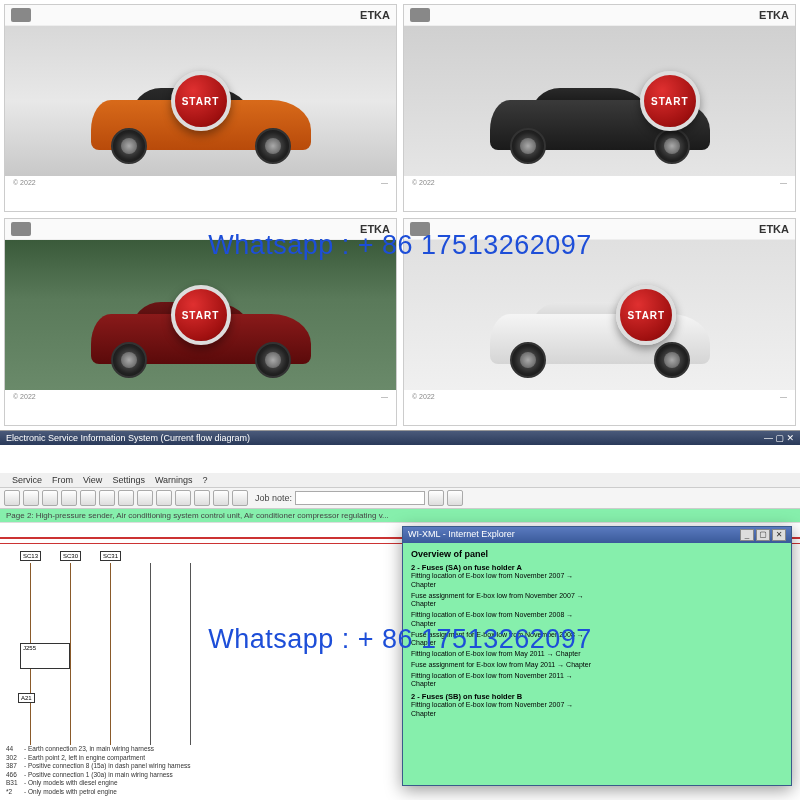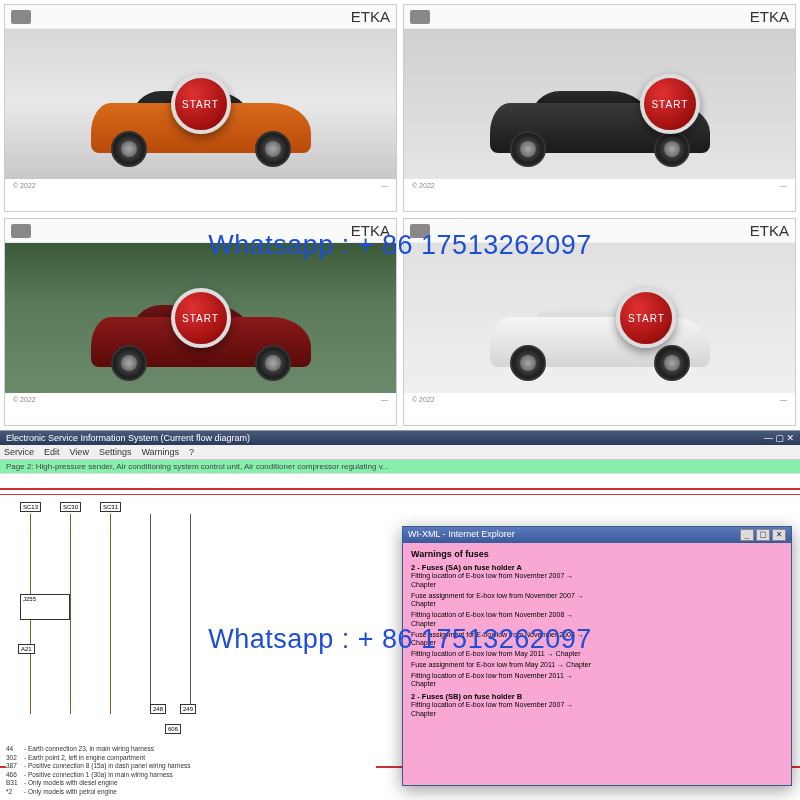--- a/index.html
+++ b/index.html
@@ -36,23 +36,23 @@
   background: #fafafa;
   border-bottom: 1px solid #eee;
 }
 .brand-logo {
   width: 20px;
   height: 14px;
   background: #888;
   border-radius: 2px;
 }
 .etka-label {
-  font-weight: normal;
+  font-weight: bold;
   color: #333;
-  font-size: 15px;
+  font-size: 11px;
 }
 .car-scene {
   height: 150px;
   position: relative;
   display: flex;
   align-items: center;
   justify-content: center;
 }
 .scene-a { background: linear-gradient(180deg,#d8d8d8 0%,#e8e8e8 50%,#c8c8c8 100%); }
 .scene-b { background: linear-gradient(180deg,#d0d0d0 0%,#e5e5e5 100%); }
@@ -115,21 +115,21 @@
   height: 60px;
   border-radius: 50%;
   background: radial-gradient(circle at 35% 30%,#e03030 0%,#a01010 70%,#700808 100%);
   border: 4px solid #ddd;
   box-shadow: 0 4px 10px rgba(0,0,0,0.4);
   display: flex;
   align-items: center;
   justify-content: center;
   color: #fff;
   font-size: 10px;
-  font-weight: normal;
+  font-weight: bold;
   letter-spacing: 1px;
   cursor: pointer;
 }
 .catalog-footer {
   display: flex;
   justify-content: space-between;
   padding: 3px 8px;
   font-size: 7px;
   color: #888;
 }
@@ -144,24 +144,25 @@
   color: #fff;
   font-size: 9px;
   padding: 2px 6px;
   display: flex;
   justify-content: space-between;
   align-items: flex-end;
 }
 .app-menubar {
   background: #f0f0f0;
   font-size: 9px;
-  padding: 2px 4px;
+  padding: 2px 12px;
   display: flex;
   gap: 10px;
   border-bottom: 1px solid #ccc;
+  margin-top: 28px;
 }
 .app-menubar span { color: #333; cursor: pointer; }
 .app-toolbar {
   background: #f5f5f5;
   padding: 2px 4px;
   display: flex;
   gap: 3px;
   align-items: center;
   border-bottom: 1px solid #ccc;
 }
@@ -225,21 +226,21 @@
   font-size: 6px;
   background: #fff;
   padding: 1px 2px;
 }
 .popup {
   position: absolute;
   right: 8px;
   top: 95px;
   width: 390px;
   height: 260px;
-  background: #f9a8d4;
+  background: #86efac;
   border: 1px solid #3a5a8a;
   box-shadow: 0 4px 16px rgba(0,0,0,0.4);
 }
 .popup-titlebar {
   background: linear-gradient(180deg,#5a7abf,#3a5a9a);
   color: #fff;
   font-size: 9px;
   padding: 2px 5px;
   display: flex;
   justify-content: space-between;
@@ -412,25 +413,44 @@
 
 </div>
 
 <div class="bottom-section">
   <div class="app-titlebar">
     <span>Electronic Service Information System (Current flow diagram)</span>
     <span>— ▢ ✕</span>
   </div>
   <div class="app-menubar">
     <span>Service</span>
-    <span>Edit</span>
+    <span>From</span>
     <span>View</span>
     <span>Settings</span>
     <span>Warnings</span>
     <span>?</span>
+  </div>
+  <div class="app-toolbar">
+    <div class="tb-icon"></div>
+    <div class="tb-icon"></div>
+    <div class="tb-icon"></div>
+    <div class="tb-icon"></div>
+    <div class="tb-icon"></div>
+    <div class="tb-icon"></div>
+    <div class="tb-icon"></div>
+    <div class="tb-icon"></div>
+    <div class="tb-icon"></div>
+    <div class="tb-icon"></div>
+    <div class="tb-icon"></div>
+    <div class="tb-icon"></div>
+    <div class="tb-icon"></div>
+    <span class="tb-label">Job note:</span>
+    <input class="tb-input" value="" style="">
+    <div class="tb-icon"></div>
+    <div class="tb-icon"></div>
   </div>
   <div class="breadcrumb-bar">Page 2: High-pressure sender, Air conditioning system control unit, Air conditioner compressor regulating v...</div>
 
   <div class="content-row">
 
     <div class="diagram-panel">
       <div class="wire h" style="top:14px;left:0;right:0;background:#c33;height:2px"></div>
       <div class="wire h" style="top:20px;left:0;right:0;background:#c33"></div>
       <div class="node" style="top:28px;left:20px">SC13</div>
       <div class="node" style="top:28px;left:60px">SC30</div>
@@ -453,21 +473,21 @@
     <div class="popup-titlebar">
       <span>WI-XML - Internet Explorer</span>
       <span class="win-btns">
         <span class="wb">_</span>
         <span class="wb">▢</span>
         <span class="wb">✕</span>
       </span>
     </div>
     <div class="popup-body">
       <div class="popup-text">
-        <h3>Warnings of fuses</h3>
+        <h3>Overview of panel</h3>
         <div class="sect">2 - Fuses (SA) on fuse holder A</div>
         <div class="item">Fitting location of E-box low from November 2007 → Chapter</div>
         <div class="item">Fuse assignment for E-box low from November 2007 → Chapter</div>
         <div class="item">Fitting location of E-box low from November 2008 → Chapter</div>
         <div class="item">Fuse assignment for E-box low from November 2008 → Chapter</div>
         <div class="item">Fitting location of E-box low from May 2011 → Chapter</div>
         <div class="item">Fuse assignment for E-box low from May 2011 → Chapter</div>
         <div class="item">Fitting location of E-box low from November 2011 → Chapter</div>
         <div class="sect">2 - Fuses (SB) on fuse holder B</div>
         <div class="item">Fitting location of E-box low from November 2007 → Chapter</div>

